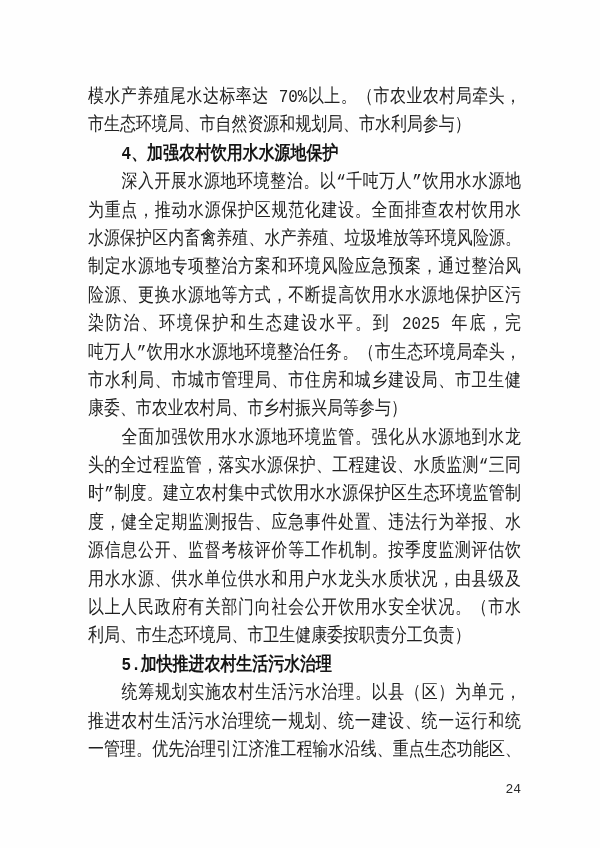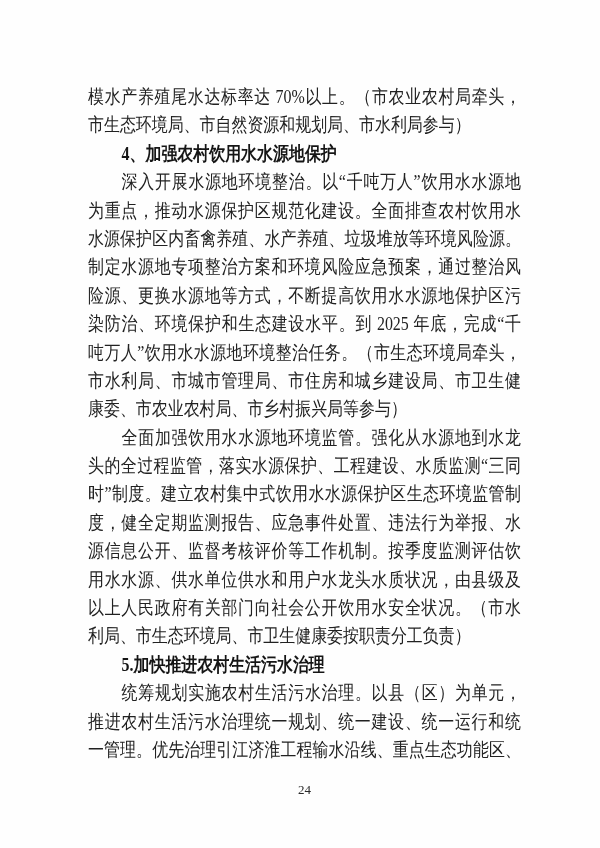--- a/index.html
+++ b/index.html
@@ -6,21 +6,21 @@
     margin: 0;
     padding: 0;
     background: #ffffff;
   }
   .page {
     position: relative;
     width: 600px;
     height: 848px;
     background: #fefefe;
     overflow: hidden;
-    font-family: Liberation Serif, serif;
+    font-family: Liberation Mono, monospace;
     color: #212121;
   }
   .text-block {
     position: absolute;
     left: 88px;
     top: 83px;
     width: 434px;
   }
   .line {
     box-sizing: border-box;
@@ -43,21 +43,21 @@
   }
   .line.heading {
     font-weight: 700;
     color: #151515;
   }
   .pagenum {
     position: absolute;
     left: 88px;
     top: 782px;
     width: 433px;
-    text-align: center;
+    text-align: right;
     font-size: 13px;
     line-height: 16px;
     color: #2a2a2a;
   }
 </style>
 </head>
 <body>
 
 <div class="page">
   <div class="text-block">

